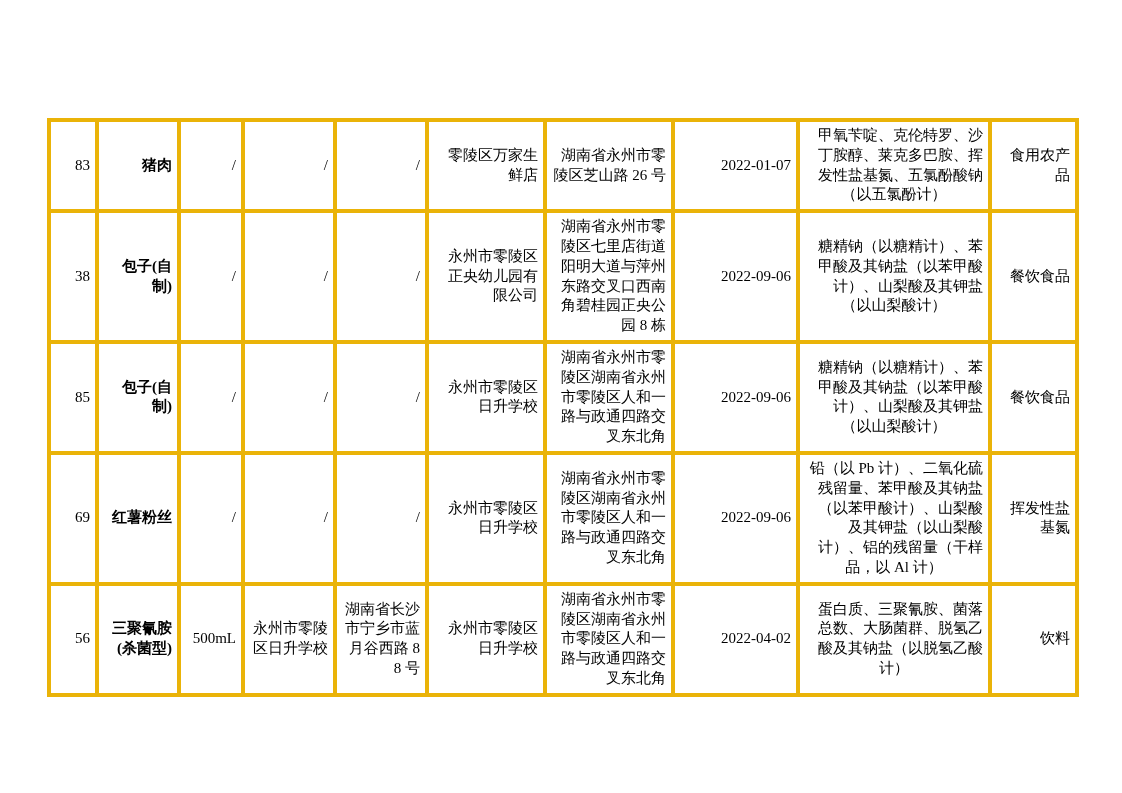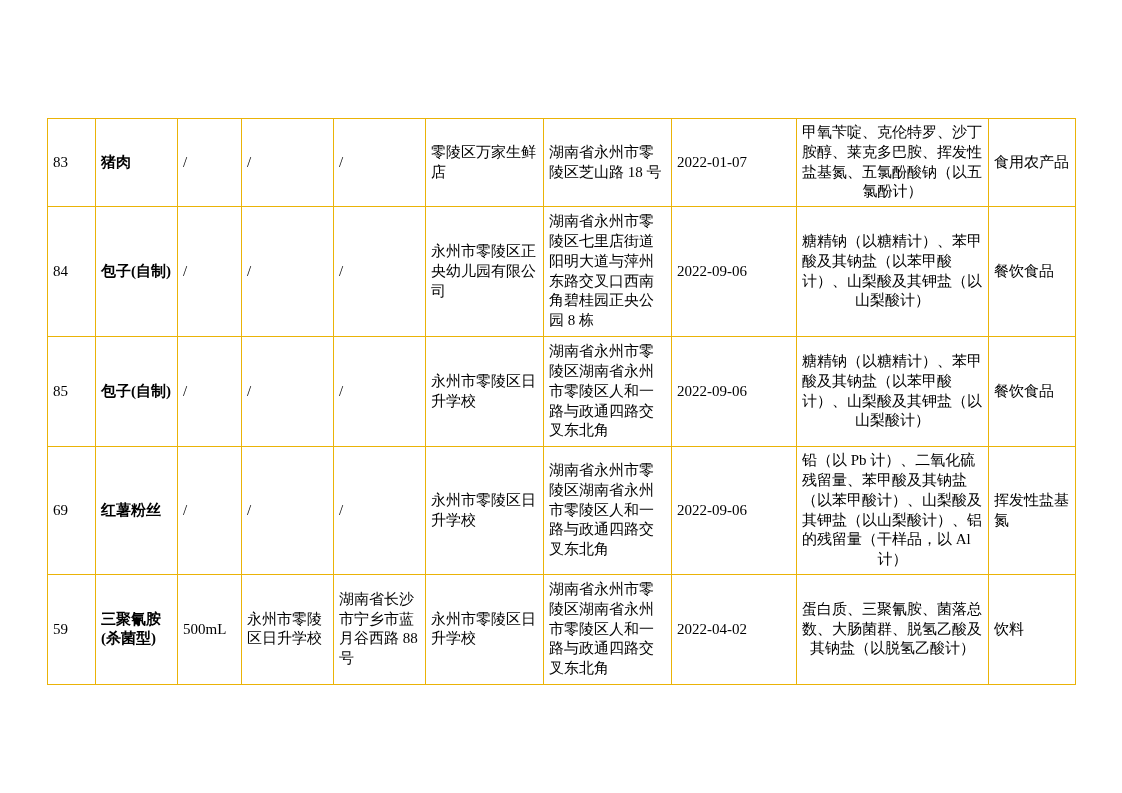--- a/index.html
+++ b/index.html
@@ -28,24 +28,24 @@
     top: 118px;
     width: 1028px;
   }
   table.data-table {
     border-collapse: collapse;
     table-layout: fixed;
     width: 1028px;
     border: 1px solid #000;
   }
   table.data-table td {
-    border: 1px solid #eab308;
+    border: 4px solid #eab308;
     padding: 4px 5px;
     vertical-align: middle;
-    text-align: left;
+    text-align: right;
     font-size: 15px;
     line-height: 1.32;
     word-wrap: break-word;
     word-break: break-all;
   }
   
   col.c-idx      { width: 48px; }
   col.c-name     { width: 82px; }
   col.c-spec     { width: 64px; }
   col.c-maker    { width: 92px; }
@@ -91,27 +91,27 @@
           <col class="c-cat">
       </colgroup>
       <tbody>
         <tr style="height:82px;">
           <td class="cell-idx">83</td>
           <td class="cell-name">猪肉</td>
           <td class="cell-slash">/</td>
           <td class="cell-maker">/</td>
           <td class="cell-addr">/</td>
           <td class="cell-seller">零陵区万家生鲜店</td>
-          <td class="cell-selladdr">湖南省永州市零陵区芝山路 18 号</td>
+          <td class="cell-selladdr">湖南省永州市零陵区芝山路 26 号</td>
           <td class="cell-date">2022-01-07</td>
           <td class="cell-items">甲氧苄啶、克伦特罗、沙丁胺醇、莱克多巴胺、挥发性盐基氮、五氯酚酸钠（以五氯酚计）</td>
           <td class="cell-cat">食用农产品</td>
         </tr>
         <tr style="height:130px;">
-          <td class="cell-idx">84</td>
+          <td class="cell-idx">38</td>
           <td class="cell-name">包子(自制)</td>
           <td class="cell-slash">/</td>
           <td class="cell-maker">/</td>
           <td class="cell-addr">/</td>
           <td class="cell-seller">永州市零陵区正央幼儿园有限公司</td>
           <td class="cell-selladdr">湖南省永州市零陵区七里店街道阳明大道与萍州东路交叉口西南角碧桂园正央公园 8 栋</td>
           <td class="cell-date">2022-09-06</td>
           <td class="cell-items">糖精钠（以糖精计）、苯甲酸及其钠盐（以苯甲酸计）、山梨酸及其钾盐（以山梨酸计）</td>
           <td class="cell-cat">餐饮食品</td>
         </tr>
@@ -133,21 +133,21 @@
           <td class="cell-slash">/</td>
           <td class="cell-maker">/</td>
           <td class="cell-addr">/</td>
           <td class="cell-seller">永州市零陵区日升学校</td>
           <td class="cell-selladdr">湖南省永州市零陵区湖南省永州市零陵区人和一路与政通四路交叉东北角</td>
           <td class="cell-date">2022-09-06</td>
           <td class="cell-items">铅（以 Pb 计）、二氧化硫残留量、苯甲酸及其钠盐（以苯甲酸计）、山梨酸及其钾盐（以山梨酸计）、铝的残留量（干样品，以 Al 计）</td>
           <td class="cell-cat">挥发性盐基氮</td>
         </tr>
         <tr style="height:110px;">
-          <td class="cell-idx">59</td>
+          <td class="cell-idx">56</td>
           <td class="cell-name">三聚氰胺(杀菌型)</td>
           <td class="cell-slash">500mL</td>
           <td class="cell-maker">永州市零陵区日升学校</td>
           <td class="cell-addr">湖南省长沙市宁乡市蓝月谷西路 88 号</td>
           <td class="cell-seller">永州市零陵区日升学校</td>
           <td class="cell-selladdr">湖南省永州市零陵区湖南省永州市零陵区人和一路与政通四路交叉东北角</td>
           <td class="cell-date">2022-04-02</td>
           <td class="cell-items">蛋白质、三聚氰胺、菌落总数、大肠菌群、脱氢乙酸及其钠盐（以脱氢乙酸计）</td>
           <td class="cell-cat">饮料</td>
         </tr>

